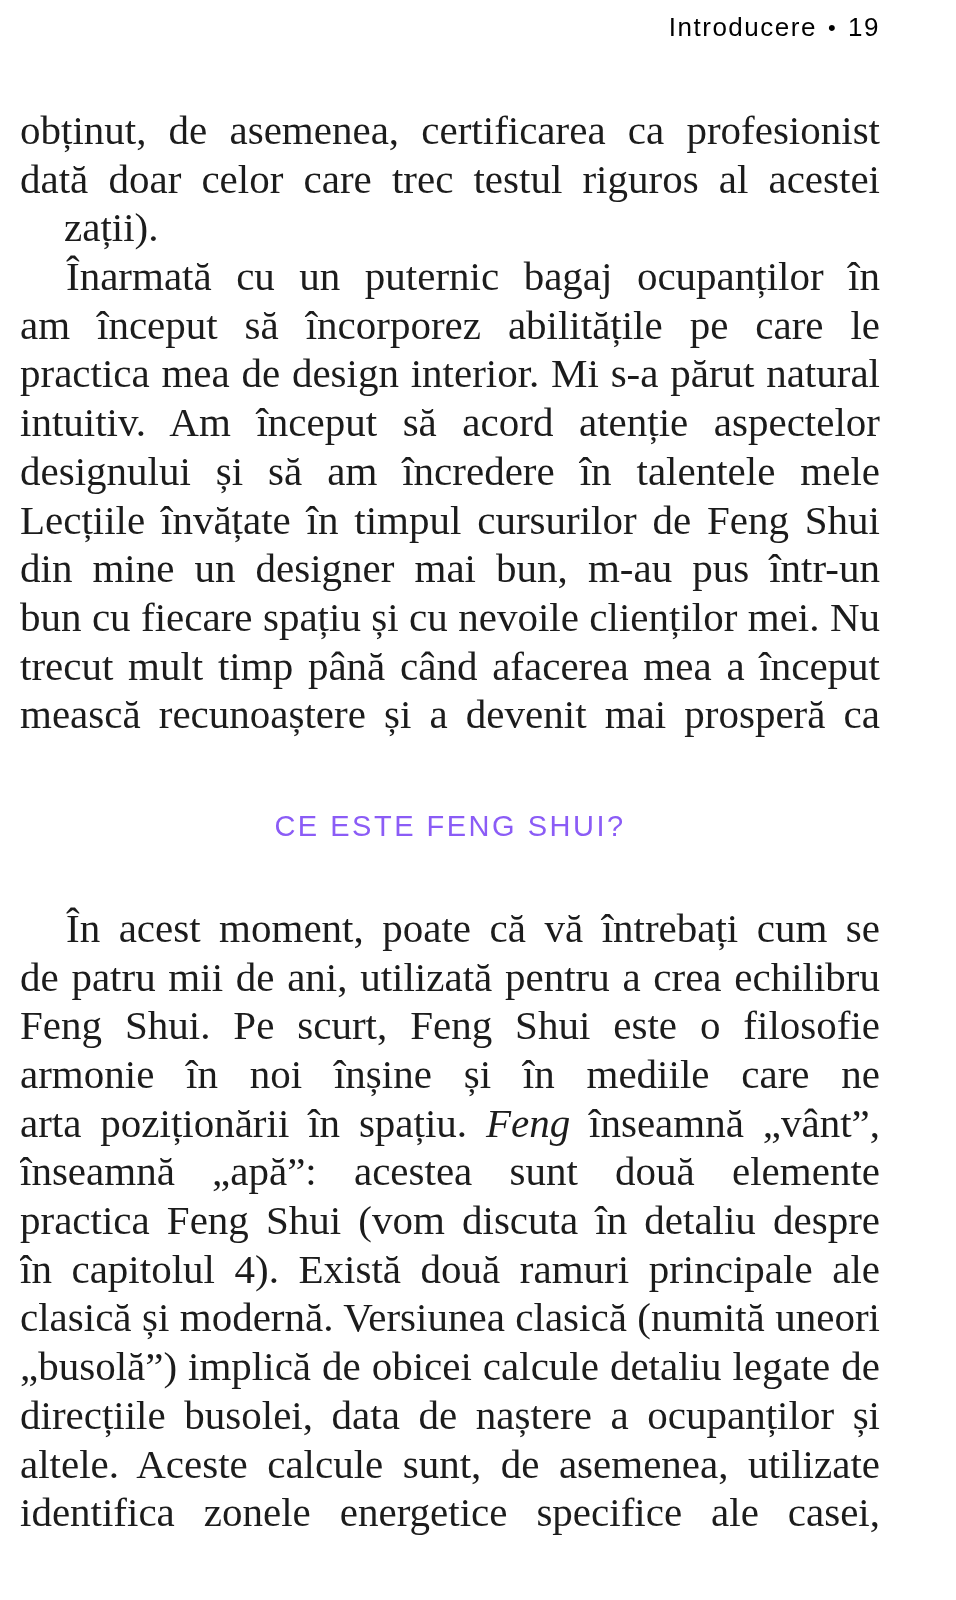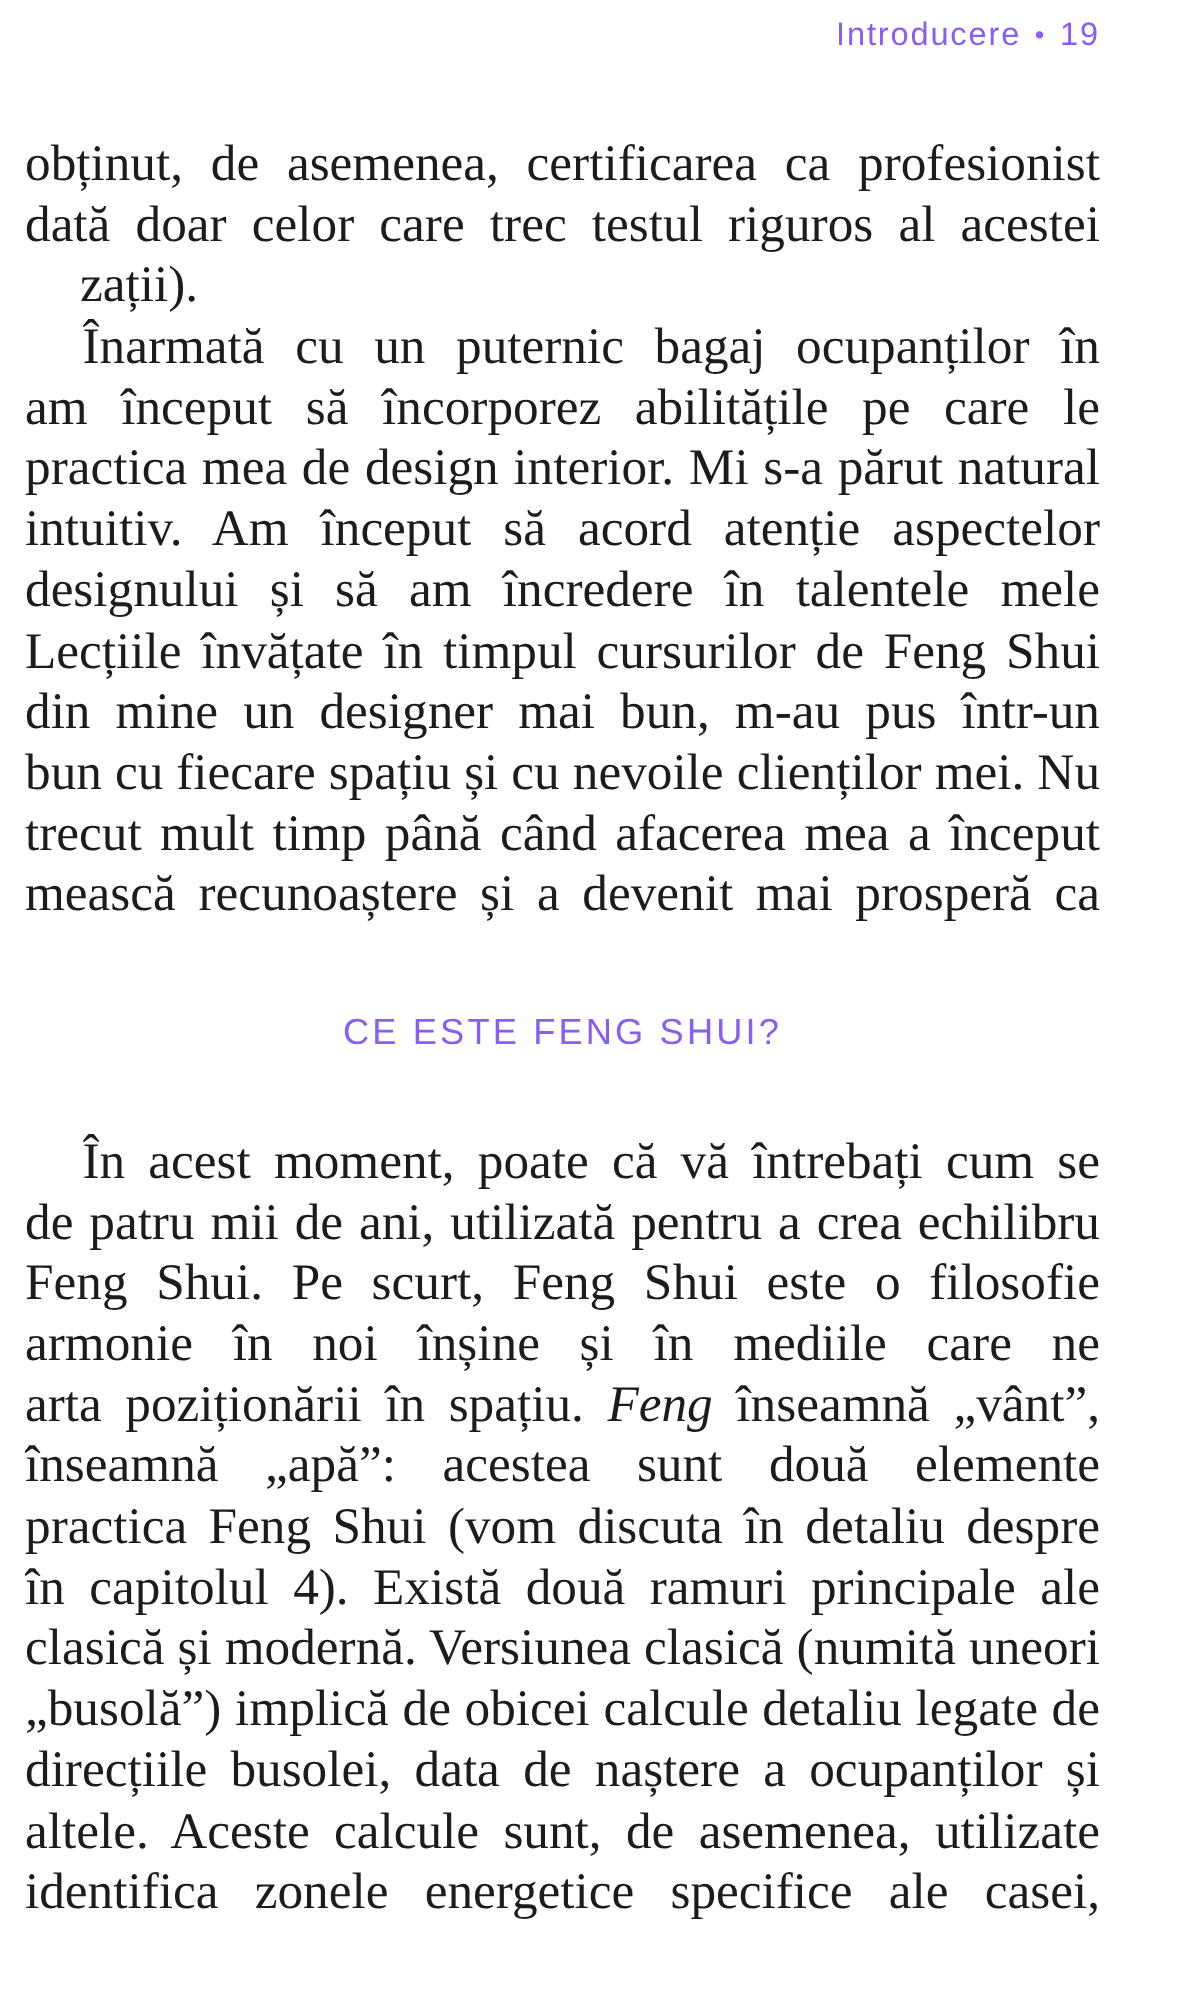--- a/index.html
+++ b/index.html
@@ -17,21 +17,21 @@
   }
   
   .page-header {
     position: absolute;
     top: 12px;
     right: 76px;
     font-family: "Liberation Sans", "DejaVu Sans", sans-serif;
     font-size: 26px;
     font-weight: 400;
     letter-spacing: 1.5px;
-    color: #8b5cf6;
+    color: #000000;
     white-space: nowrap;
   }
   .page-header .dot {
     display: inline-block;
     margin: 0 11px;
     font-size: 22px;
     vertical-align: 1px;
   }
   
   .page-body {

